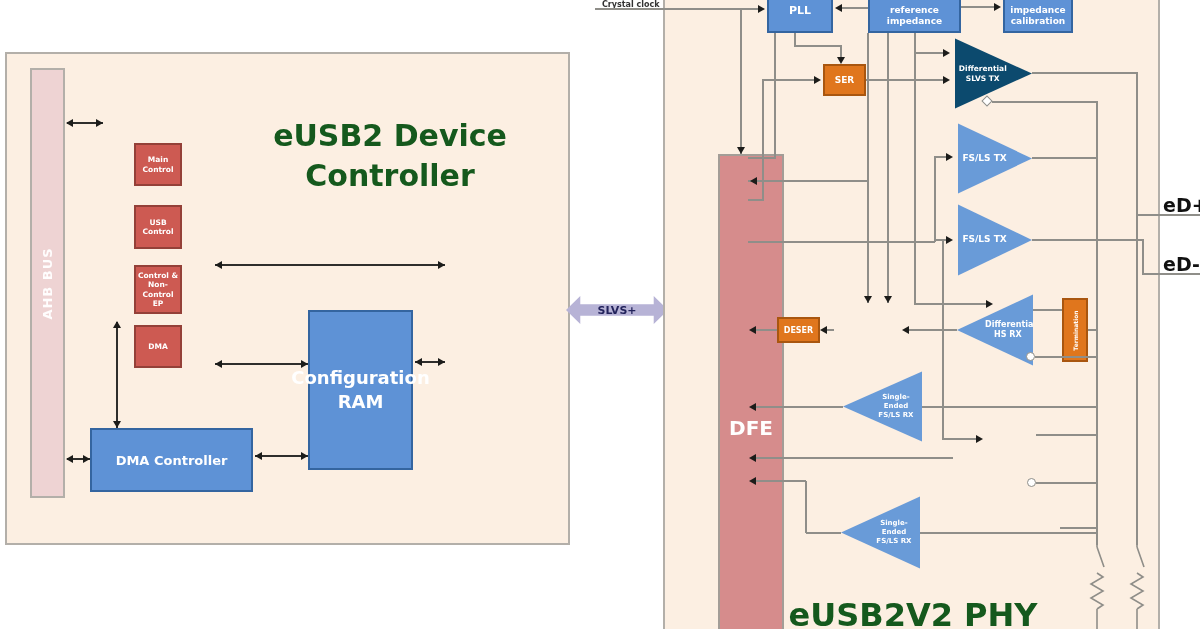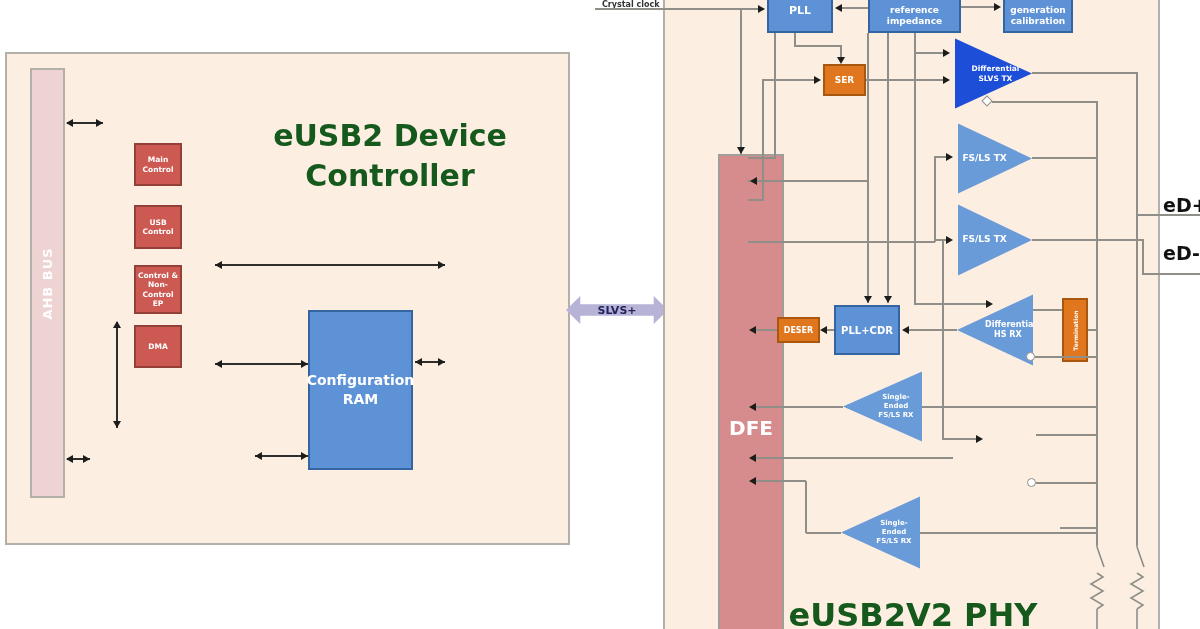--- a/index.html
+++ b/index.html
@@ -18,21 +18,21 @@
   .pinkbar{position:absolute;background:#eed3d3;border:2px solid #b3afa9;box-sizing:border-box;
         display:flex;align-items:center;justify-content:center;}
   .pinkbar span{transform:rotate(-90deg);white-space:nowrap;color:rgba(255,255,255,.95);
         font-weight:bold;font-size:13px;letter-spacing:1px;}
   .dfe{position:absolute;background:#d68c8c;border:2px solid #a39d97;box-sizing:border-box;
         color:#fff;font-weight:bold;font-size:20px;display:flex;align-items:center;justify-content:center;}
   .tri{position:absolute;color:#fff;font-weight:bold;text-align:center;display:flex;align-items:center;}
   .tri.r{clip-path:polygon(0% 2%,100% 50%,0% 98%);}
   .tri.l{clip-path:polygon(100% 2%,0% 50%,100% 98%);}
   .tri.bl{background:#699bd8;filter:drop-shadow(0 0 1px #2f5f98);}
-  .tri.or{background:#1d4ed8;filter:drop-shadow(0 0 1px #a9560f);justify-content:center;}
+  .tri.or{background:#0c4a6e;filter:drop-shadow(0 0 1px #a9560f);}
   .tri.r span{width:62%;margin-left:5%;line-height:1.25;}
   .tri.l span{width:60%;margin-left:37%;line-height:1.25;}
   .w{position:absolute;background:#8f8e89;}
   .wb{position:absolute;background:#2e2e2c;}
   .ah{position:absolute;width:0;height:0;}
   .ah.r{border-top:4px solid transparent;border-bottom:4px solid transparent;border-left:7px solid #1c1c1a;}
   .ah.l{border-top:4px solid transparent;border-bottom:4px solid transparent;border-right:7px solid #1c1c1a;}
   .ah.u{border-left:4px solid transparent;border-right:4px solid transparent;border-bottom:7px solid #1c1c1a;}
   .ah.d{border-left:4px solid transparent;border-right:4px solid transparent;border-top:7px solid #1c1c1a;}
   .utmi{position:absolute;background:#b7b3d6;filter:drop-shadow(0 0 1.5px #55517f);
@@ -52,22 +52,25 @@
 
   <div class="pinkbar" style="left:30px;top:68px;width:35px;height:430px;">
     <span>AHB BUS</span>
   </div>
 
   <div class="red" style="left:134px;top:143px;width:48px;height:43px;">Main Control</div>
   <div class="red" style="left:134px;top:205px;width:48px;height:44px;">USB Control</div>
   <div class="red" style="left:134px;top:265px;width:48px;height:49px;">Control &amp; Non-Control EP</div>
   <div class="red" style="left:134px;top:325px;width:48px;height:43px;">DMA</div>
 
-  <div class="blue" style="left:308px;top:310px;width:105px;height:160px;font-size:14px;line-height:1.35;">
+  <div class="blue" style="left:308px;top:310px;width:105px;height:160px;font-size:18px;line-height:1.35;">
     <span>Configuration RAM</span>
+  </div>
+  <div class="blue" style="left:90px;top:428px;width:163px;height:64px;font-size:13px;">
+    <span>DMA Controller</span>
   </div>
 
   <i class="wb" style="left:67px;top:122px;width:36px;height:2px;"></i>
   <i class="ah l" style="left:66px;top:119px;"></i>
   <i class="ah r" style="left:96px;top:119px;"></i>
 
   <i class="wb" style="left:116px;top:322px;width:2px;height:106px;"></i>
   <i class="ah u" style="left:113px;top:321px;"></i>
   <i class="ah d" style="left:113px;top:421px;"></i>
 
@@ -104,31 +107,28 @@
     <span>DFE</span>
   </div>
 
   <div class="blue" style="left:767px;top:-12px;width:66px;height:45px;font-size:11px;">
     <span>PLL</span>
   </div>
   <div class="blue" style="left:868px;top:-14px;width:93px;height:47px;font-size:9px;line-height:1.3;align-items:flex-end;padding-bottom:3px;">
     <span style="width:70px;">reference impedance</span>
   </div>
   <div class="blue" style="left:1003px;top:-14px;width:70px;height:47px;font-size:9px;line-height:1.3;align-items:flex-end;padding-bottom:3px;">
-    <span style="width:62px;">generation calibration</span>
+    <span style="width:62px;">impedance calibration</span>
   </div>
 
   <div class="orange" style="left:823px;top:64px;width:43px;height:32px;font-size:9px;">
     <span>SER</span>
   </div>
   <div class="orange" style="left:777px;top:317px;width:43px;height:26px;font-size:8px;">
     <span>DESER</span>
-  </div>
-  <div class="blue" style="left:834px;top:305px;width:66px;height:50px;font-size:10px;">
-    <span>PLL+CDR</span>
   </div>
 
   <div class="tri r or" style="left:955px;top:37px;width:77px;height:73px;font-size:7.5px;">
     <span>Differential SLVS TX</span>
   </div>
   <div class="tri r bl" style="left:958px;top:122px;width:74px;height:73px;font-size:9px;">
     <span>FS/LS TX</span>
   </div>
   <div class="tri r bl" style="left:958px;top:203px;width:74px;height:74px;font-size:9px;">
     <span>FS/LS TX</span>
@@ -145,21 +145,21 @@
 
   <div class="orange" style="left:1062px;top:298px;width:26px;height:64px;">
     <span class="termtxt">Termination</span>
   </div>
 
   <i class="dot" style="left:983px;top:97px;width:8px;height:8px;transform:rotate(45deg);"></i>
   <i class="dot" style="left:1026px;top:352px;width:9px;height:9px;border-radius:50%;"></i>
   <i class="dot" style="left:1027px;top:478px;width:9px;height:9px;border-radius:50%;"></i>
 
   <div class="pin" style="left:1163px;top:194px;">eD+</div>
-  <div class="pin" style="left:1163px;top:242px;">eD-</div>
+  <div class="pin" style="left:1163px;top:253px;">eD-</div>
 
   <i class="w" style="left:595px;top:8px;width:167px;height:2px;"></i>
   <i class="ah r" style="left:758px;top:5px;"></i>
   <i class="w" style="left:740px;top:8px;width:2px;height:146px;"></i>
   <i class="ah d" style="left:737px;top:147px;"></i>
 
   <i class="w" style="left:838px;top:7px;width:30px;height:2px;"></i>
   <i class="ah l" style="left:835px;top:4px;"></i>
   <i class="w" style="left:961px;top:6px;width:37px;height:2px;"></i>
   <i class="ah r" style="left:994px;top:3px;"></i>

